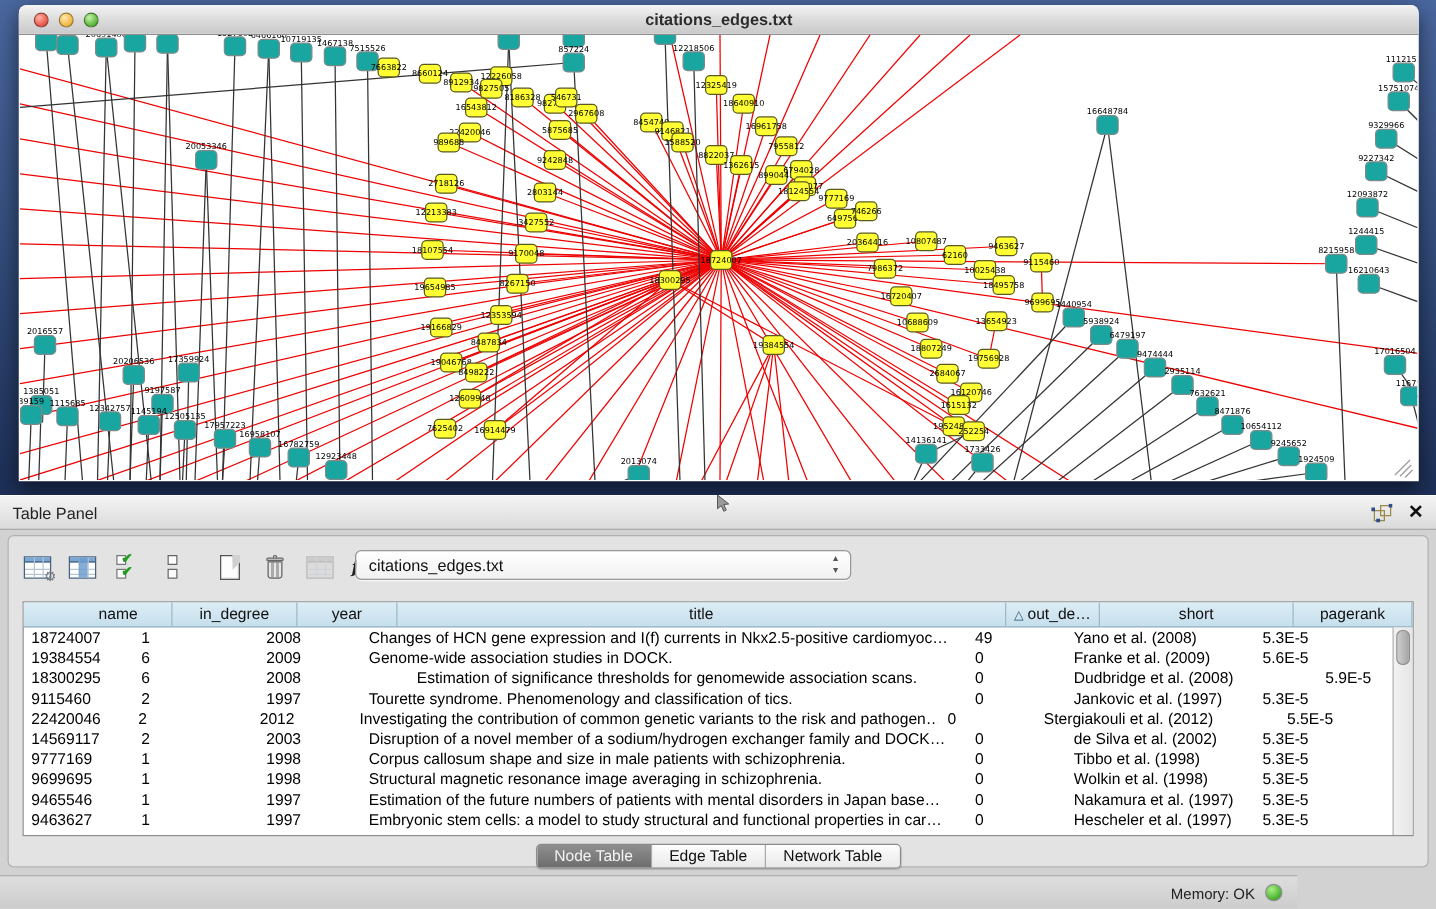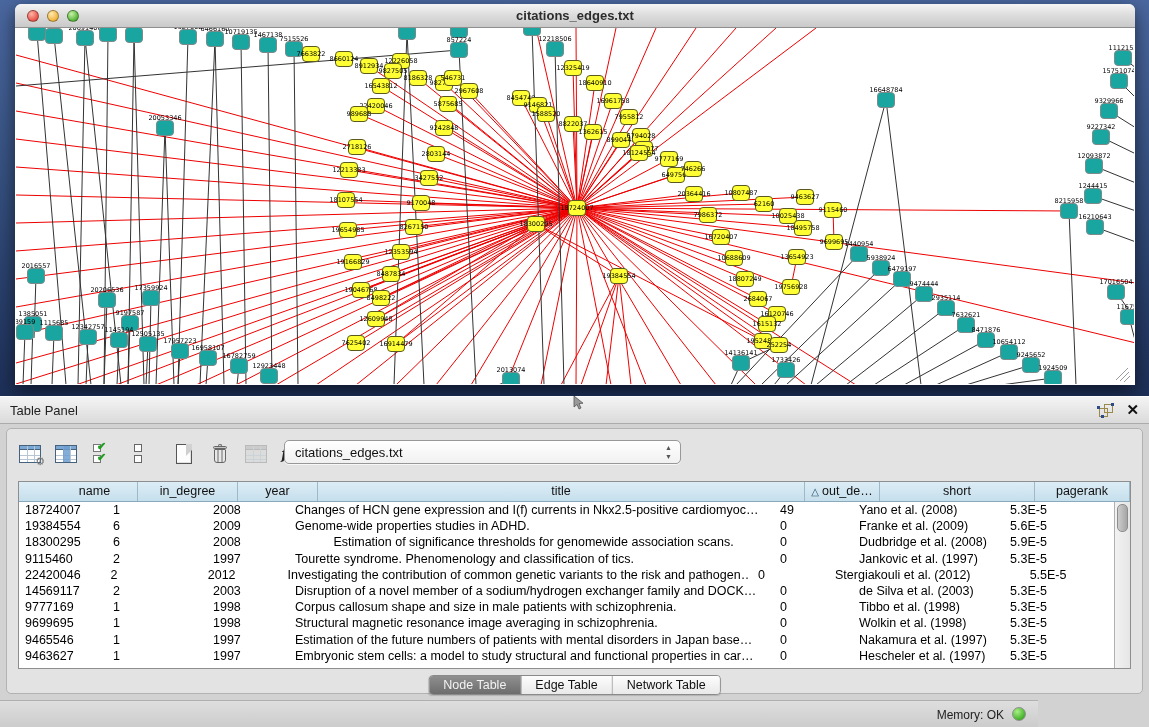--- a/index.html
+++ b/index.html
@@ -908,33 +908,33 @@
               <div class="td" style="width: 80px; padding-left: 8px;">2008</div>
               <div class="td" style="width: 487px; padding-left: 10px;">Changes of HCN gene expression and I(f) currents in Nkx2.5-positive cardiomyoc…</div>
               <div class="td" style="width: 75px; padding-left: 8px;">49</div>
               <div class="td" style="width: 155px; padding-left: 12px;">Yano et al. (2008)</div>
               <div class="td" style="width: 95px; padding-left: 8px;">5.3E-5</div>
             </div>
             <div class="tr">
               <div class="td" style="width: 86px; padding-left: 6px;">19384554</div>
               <div class="td" style="width: 100px; padding-left: 8px;">6</div>
               <div class="td" style="width: 80px; padding-left: 8px;">2009</div>
-              <div class="td" style="width: 487px; padding-left: 10px;">Genome-wide properties studies in ADHD.</div>
+              <div class="td" style="width: 487px; padding-left: 10px;">Genome-wide association studies in DOCK.</div>
               <div class="td" style="width: 75px; padding-left: 8px;">0</div>
               <div class="td" style="width: 155px; padding-left: 12px;">Franke et al. (2009)</div>
               <div class="td" style="width: 95px; padding-left: 8px;">5.6E-5</div>
             </div>
             <div class="tr">
               <div class="td" style="width: 86px; padding-left: 6px;">18300295</div>
               <div class="td" style="width: 100px; padding-left: 8px;">6</div>
               <div class="td" style="width: 80px; padding-left: 8px;">2008</div>
               <div class="td" style="width: 487px; padding-left: 10px; text-align: center;">Estimation of significance thresholds for genomewide association scans.</div>
               <div class="td" style="width: 75px; padding-left: 8px;">0</div>
               <div class="td" style="width: 155px; padding-left: 12px;">Dudbridge et al. (2008)</div>
-              <div class="td" style="width: 95px; padding-left: 8px;">5.9E-5</div>
+              <div class="td" style="width: 95px; padding-left: 8px; text-align: right;">5.9E-5</div>
             </div>
             <div class="tr">
               <div class="td" style="width: 86px; padding-left: 6px;">9115460</div>
               <div class="td" style="width: 100px; padding-left: 8px;">2</div>
               <div class="td" style="width: 80px; padding-left: 8px;">1997</div>
               <div class="td" style="width: 487px; padding-left: 10px;">Tourette syndrome. Phenomenology and classification of tics.</div>
               <div class="td" style="width: 75px; padding-left: 8px;">0</div>
               <div class="td" style="width: 155px; padding-left: 12px;">Jankovic et al. (1997)</div>
               <div class="td" style="width: 95px; padding-left: 8px;">5.3E-5</div>
             </div>
@@ -946,21 +946,21 @@
               <div class="td" style="width: 75px; padding-left: 8px;">0</div>
               <div class="td" style="width: 155px; padding-left: 12px;">Stergiakouli et al. (2012)</div>
               <div class="td" style="width: 95px; padding-left: 8px; margin-left: 48px;">5.5E-5</div>
             </div>
             <div class="tr">
               <div class="td" style="width: 86px; padding-left: 6px;">14569117</div>
               <div class="td" style="width: 100px; padding-left: 8px;">2</div>
               <div class="td" style="width: 80px; padding-left: 8px;">2003</div>
               <div class="td" style="width: 487px; padding-left: 10px;">Disruption of a novel member of a sodium/hydrogen exchanger family and DOCK…</div>
               <div class="td" style="width: 75px; padding-left: 8px;">0</div>
-              <div class="td" style="width: 155px; padding-left: 12px;">de Silva et al. (2003)</div>
+              <div class="td" style="width: 155px; padding-left: 12px;">de Silva et al. (2002)</div>
               <div class="td" style="width: 95px; padding-left: 8px;">5.3E-5</div>
             </div>
             <div class="tr">
               <div class="td" style="width: 86px; padding-left: 6px;">9777169</div>
               <div class="td" style="width: 100px; padding-left: 8px;">1</div>
               <div class="td" style="width: 80px; padding-left: 8px;">1998</div>
               <div class="td" style="width: 487px; padding-left: 10px;">Corpus callosum shape and size in male patients with schizophrenia.</div>
               <div class="td" style="width: 75px; padding-left: 8px;">0</div>
               <div class="td" style="width: 155px; padding-left: 12px;">Tibbo et al. (1998)</div>
               <div class="td" style="width: 95px; padding-left: 8px;">5.3E-5</div>

